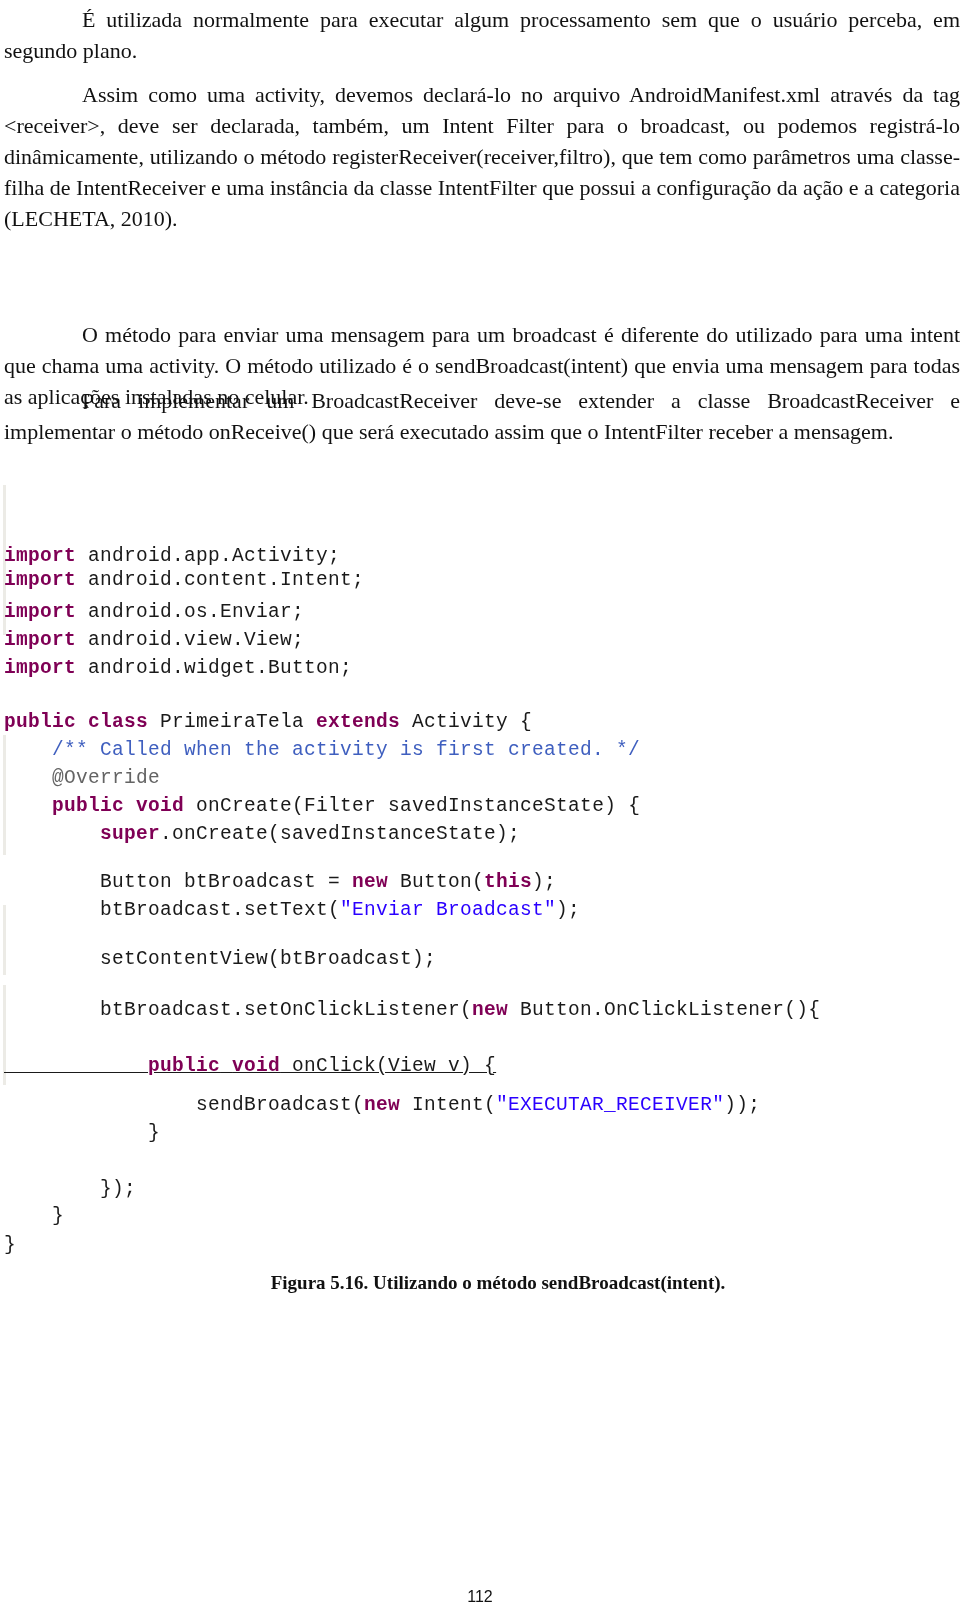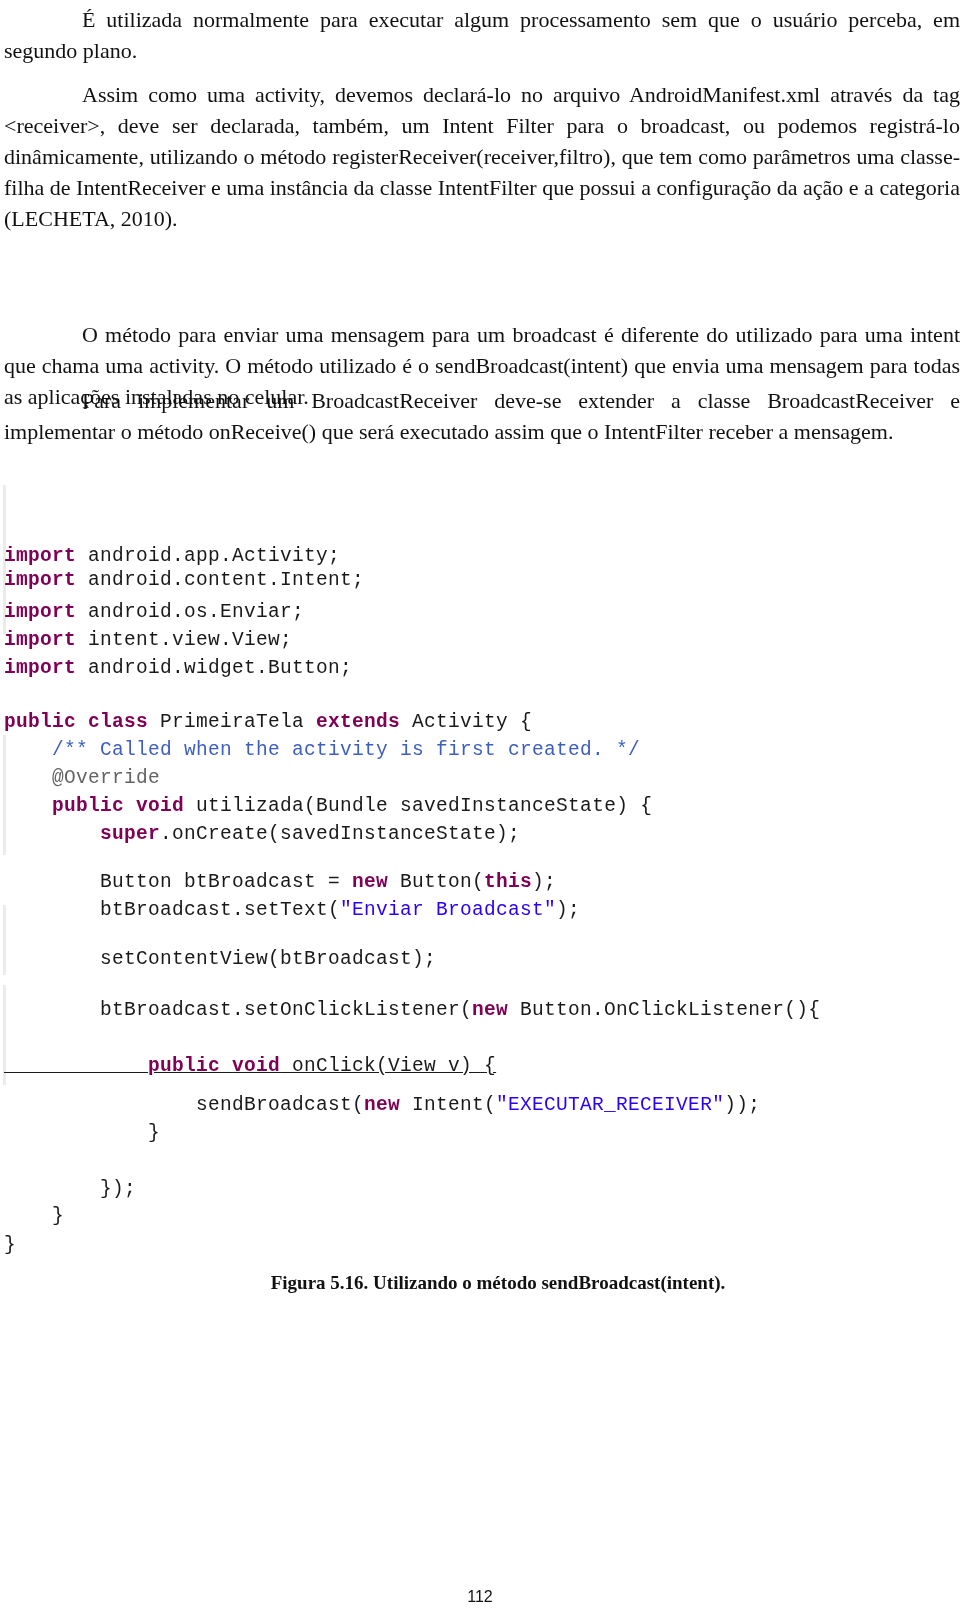--- a/index.html
+++ b/index.html
@@ -47,26 +47,26 @@
   <p class="para" style="top:385px;"><span class="indent"></span><span>Para implementar um BroadcastReceiver deve-se extender a classe BroadcastReceiver e implementar o método onReceive() que será executado assim que o IntentFilter receber a mensagem.</span></p>
 
   <div class="code" id="code-figure">
     <div class="gutter" style="top:0; height:150px;"></div>
     <div class="gutter" style="top:250px; height:120px;"></div>
     <div class="gutter" style="top:420px; height:70px;"></div>
     <div class="gutter" style="top:500px; height:100px;"></div>
       <div class="cl" style="top: 59px;"><span class="kw">import</span><span> android.app.Activity;</span></div>
       <div class="cl" style="top: 83px;"><span class="kw">import</span><span> android.content.Intent;</span></div>
       <div class="cl" style="top: 115px;"><span class="kw">import</span><span> android.os.Enviar;</span></div>
-      <div class="cl" style="top: 143px;"><span class="kw">import</span><span> intent.view.View;</span></div>
+      <div class="cl" style="top: 143px;"><span class="kw">import</span><span> android.view.View;</span></div>
       <div class="cl" style="top: 171px;"><span class="kw">import</span><span> android.widget.Button;</span></div>
       <div class="cl" style="top: 253px;"><span>    </span><span class="cm">/** Called when the activity is first created. */</span></div>
       <div class="cl" style="top: 225px;"><span class="kw">public</span><span> </span><span class="kw">class</span><span> PrimeiraTela </span><span class="kw">extends</span><span> Activity {</span></div>
       <div class="cl" style="top: 281px;"><span>    </span><span class="an">@Override</span></div>
-      <div class="cl" style="top: 309px;"><span>    </span><span class="kw">public</span><span> </span><span class="kw">void</span><span> utilizada(Bundle savedInstanceState) {</span></div>
+      <div class="cl" style="top: 309px;"><span>    </span><span class="kw">public</span><span> </span><span class="kw">void</span><span> onCreate(Filter savedInstanceState) {</span></div>
       <div class="cl" style="top: 337px;"><span>        </span><span class="kw">super</span><span>.onCreate(savedInstanceState);</span></div>
       <div class="cl" style="top: 385px;"><span>        Button btBroadcast = </span><span class="kw">new</span><span> Button(</span><span class="kw">this</span><span>);</span></div>
       <div class="cl" style="top: 413px;"><span>        btBroadcast.setText(</span><span class="st">"Enviar Broadcast"</span><span>);</span></div>
       <div class="cl" style="top: 462px;"><span>        setContentView(btBroadcast);</span></div>
       <div class="cl" style="top: 513px;"><span>        btBroadcast.setOnClickListener(</span><span class="kw">new</span><span> Button.OnClickListener(){</span></div>
       <div class="cl" style="top: 569px; text-decoration: underline;"><span>            </span><span class="kw">public</span><span> </span><span class="kw">void</span><span> onClick(View v) {</span></div>
       <div class="cl" style="top: 608px;"><span>                sendBroadcast(</span><span class="kw">new</span><span> Intent(</span><span class="st">"EXECUTAR_RECEIVER"</span><span>));</span></div>
       <div class="cl" style="top: 636px;"><span>            }</span></div>
       <div class="cl" style="top: 692px;"><span>        });</span></div>
       <div class="cl" style="top: 719px;"><span>    }</span></div>

